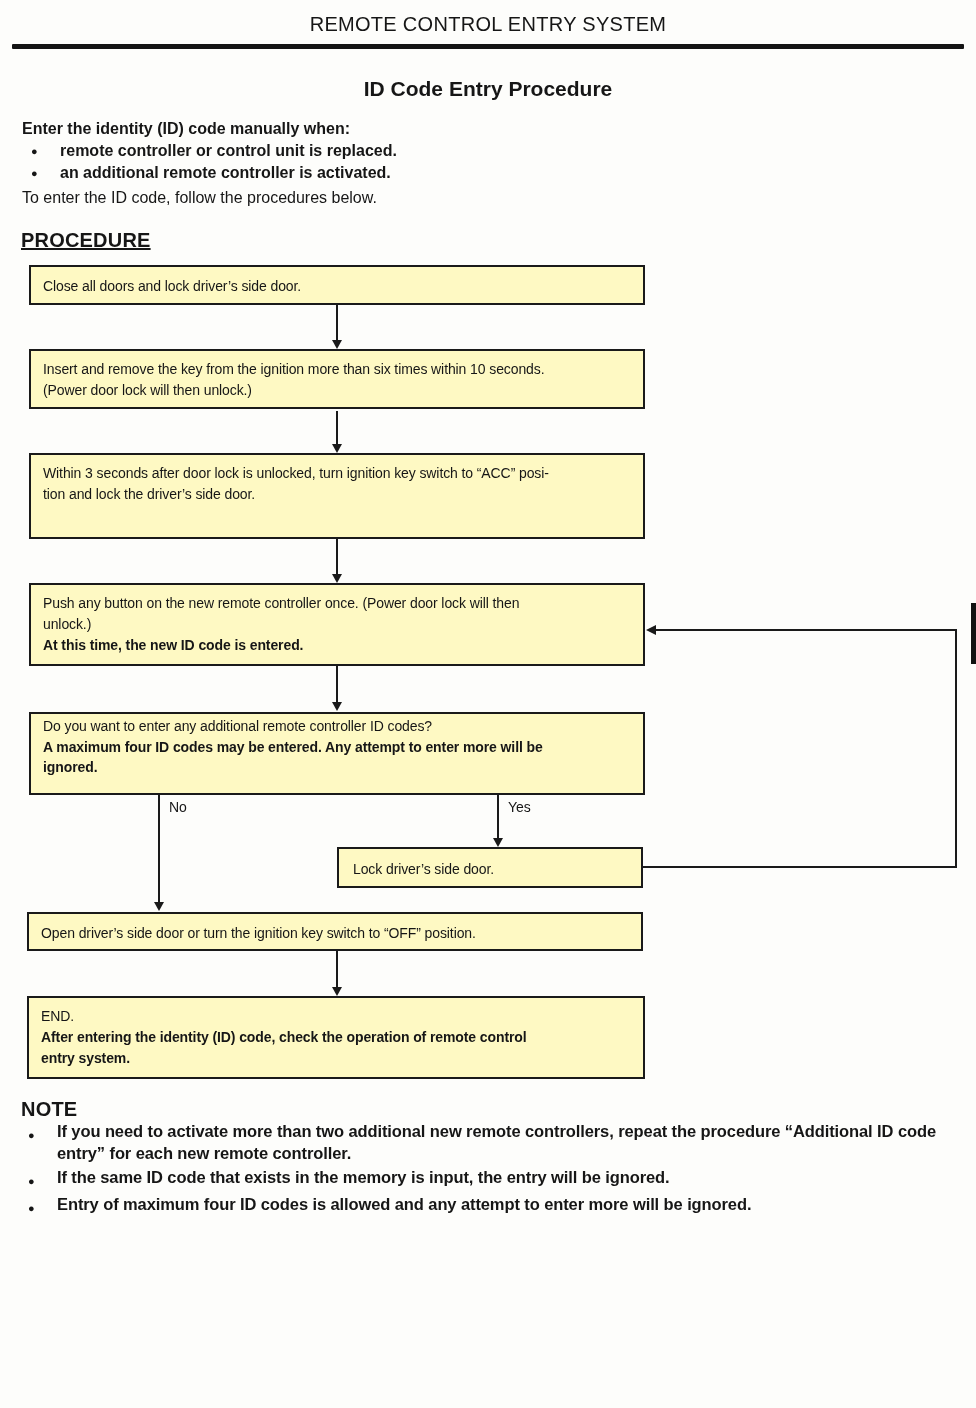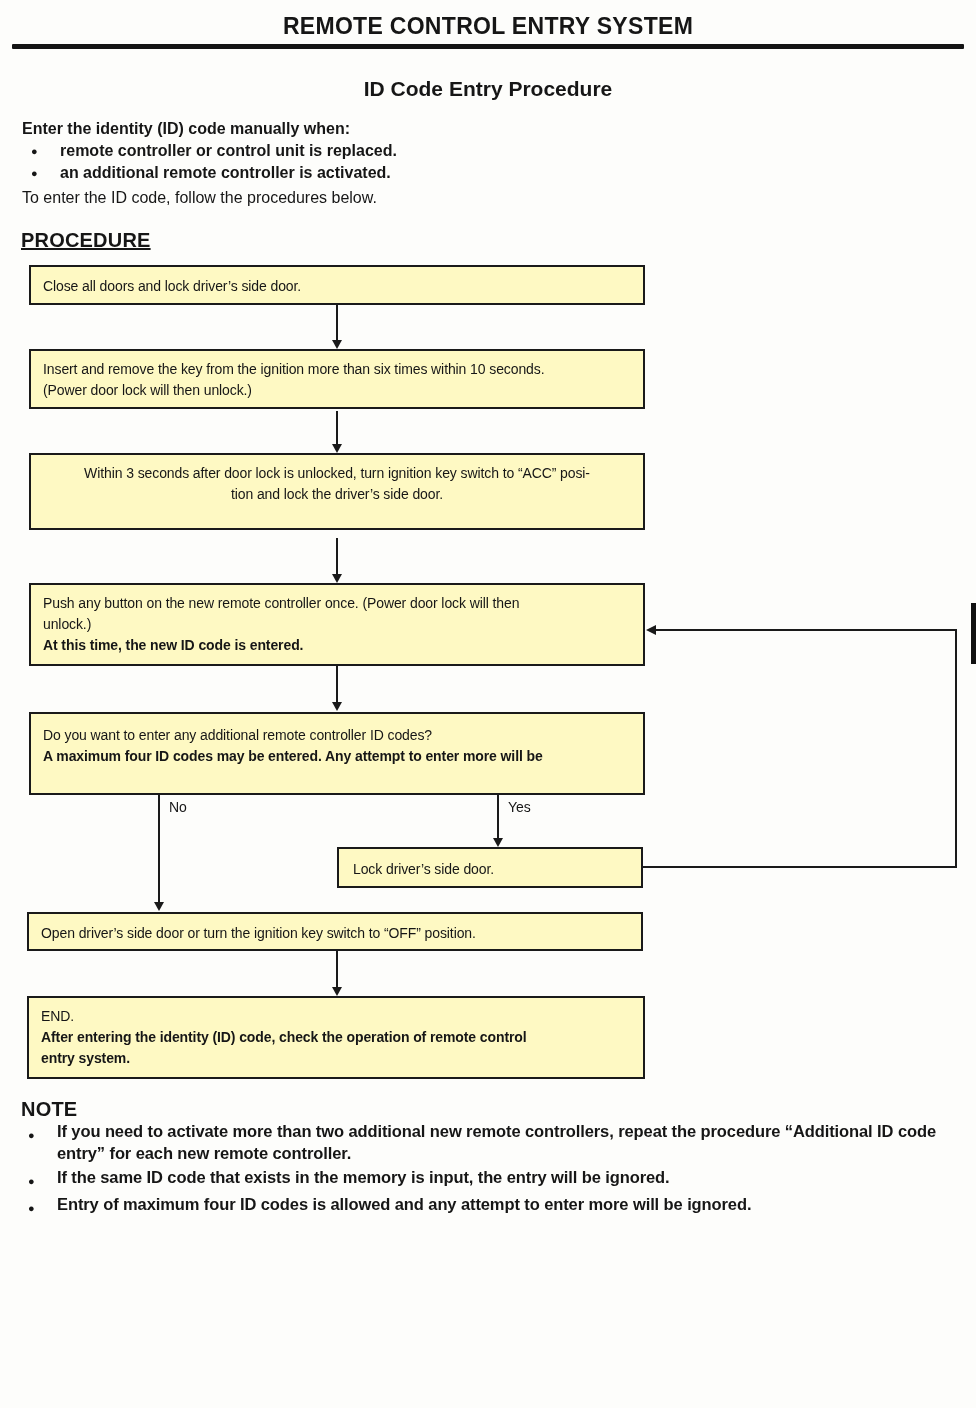--- a/index.html
+++ b/index.html
@@ -12,21 +12,21 @@
     margin: 0 auto;
     background: #fdfdfb;
     overflow: hidden;
   }
   .abs { position: absolute; }
 
   
   .page-title {
     left: 0; right: 0; top: 13px;
     text-align: center;
-    font-size: 23px; font-weight: 700;
+    font-size: 20px; font-weight: 400;
     letter-spacing: 0.3px;
   }
   .title-rule { left: 12px; top: 44px; width: 952px; height: 5px; background: #141414; border-radius: 1px; }
   .subtitle {
     left: 0; right: 0; top: 77px;
     text-align: center;
     font-size: 21px; font-weight: 700;
   }
 
   
@@ -113,40 +113,41 @@
   <div class="abs arrow-down" style="left:332px; top:340px;"></div>
 
   <div class="abs fbox" style="left:29px; top:349px; width:616px; height:60px;">
     <span class="line">Insert and remove the key from the ignition more than six times within 10 seconds.</span>
     <span class="line">(Power door lock will then unlock.)</span>
   </div>
 
   <div class="abs vline" style="left:336px; top:411px; height:34px;"></div>
   <div class="abs arrow-down" style="left:332px; top:444px;"></div>
 
-  <div class="abs fbox" style="left:29px; top:453px; width:616px; height:77px;text-align:center;">
+  <div class="abs fbox" style="left:29px; top:453px; width:616px; height:86px;">
     <span class="line">Within 3 seconds after door lock is unlocked, turn ignition key switch to “ACC” posi-</span>
     <span class="line">tion and lock the driver’s side door.</span>
   </div>
 
   <div class="abs vline" style="left:336px; top:538px; height:37px;"></div>
   <div class="abs arrow-down" style="left:332px; top:574px;"></div>
 
   <div class="abs fbox" style="left:29px; top:583px; width:616px; height:83px;">
     <span class="line">Push any button on the new remote controller once. (Power door lock will then</span>
     <span class="line">unlock.)</span>
     <span class="line b">At this time, the new ID code is entered.</span>
   </div>
 
   <div class="abs vline" style="left:336px; top:666px; height:37px;"></div>
   <div class="abs arrow-down" style="left:332px; top:702px;"></div>
 
-  <div class="abs fbox" style="left:29px; top:712px; width:616px; height:83px; line-height:20.5px; padding-top:11px;">
+  <div class="abs fbox" style="left:29px; top:712px; width:616px; height:83px; line-height:20.5px; padding-top:2px;">
     <span class="line">Do you want to enter any additional remote controller ID codes?</span>
     <span class="line b">A maximum four ID codes may be entered. Any attempt to enter more will be</span>
+    <span class="line b">ignored.</span>
   </div>
 
   <div class="abs vline" style="left:158px; top:795px; height:108px;"></div>
   <div class="abs arrow-down" style="left:154px; top:902px;"></div>
   <div class="abs branch-label" style="left:169px; top:799px;">No</div>
 
   <div class="abs vline" style="left:497px; top:795px; height:44px;"></div>
   <div class="abs arrow-down" style="left:493px; top:838px;"></div>
   <div class="abs branch-label" style="left:508px; top:799px;">Yes</div>
 

